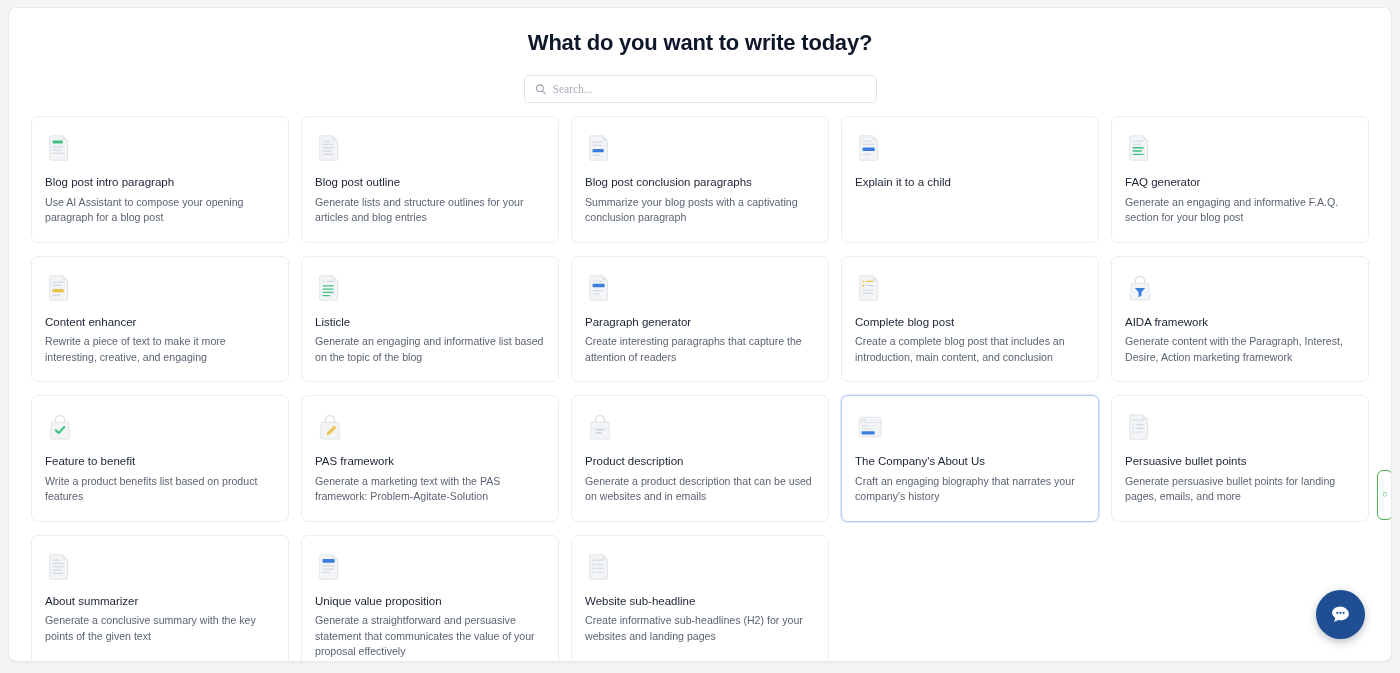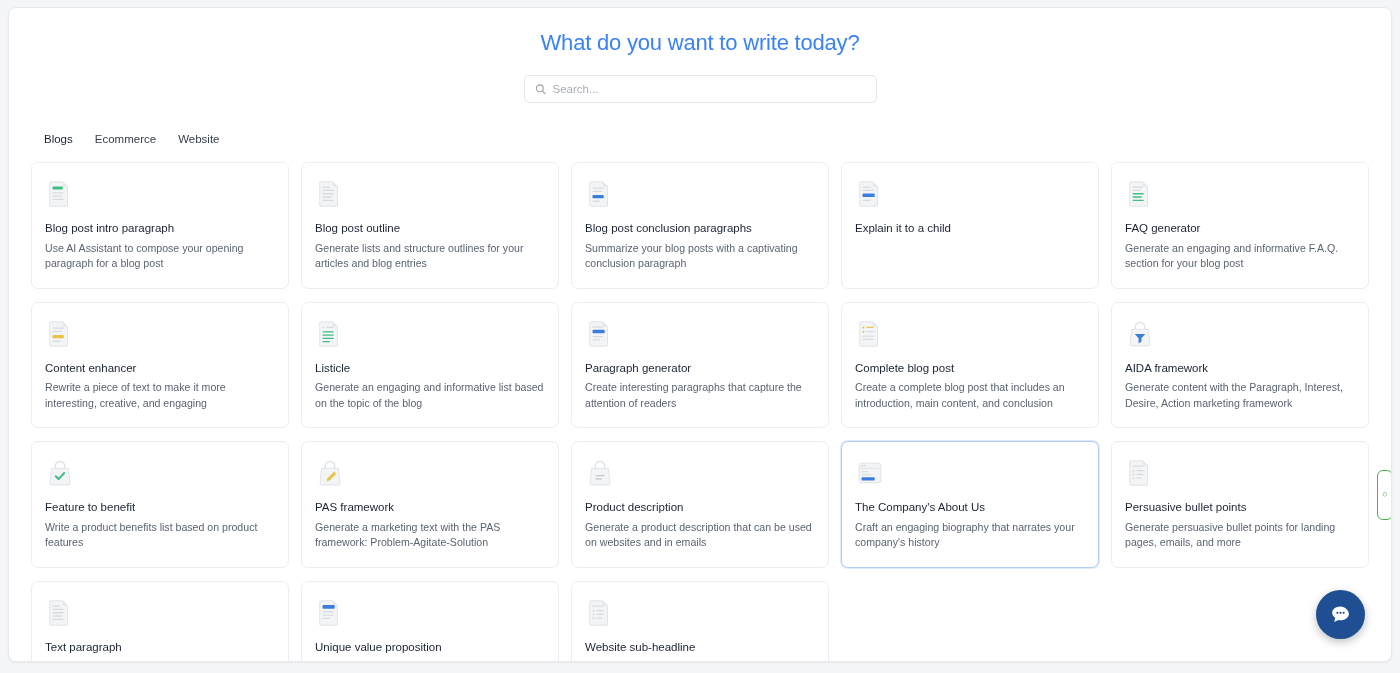--- a/index.html
+++ b/index.html
@@ -25,22 +25,22 @@
     left: 0; top: 0; right: 0; bottom: 0;
     padding: 0 12px;
   }
 
   
   .page-title {
     margin: 0;
     padding-top: 22px;
     text-align: center;
     font-size: 22px;
-    font-weight: normal;
-    color: #3b82f6;
+    font-weight: bold;
+    color: #0f172a;
     letter-spacing: -0.2px;
   }
   .search-wrap {
     display: flex;
     justify-content: center;
     margin-top: 19px;
   }
   .search-box {
     position: relative;
     width: 353px;
@@ -55,21 +55,21 @@
     position: absolute;
     left: 10px; top: 50%;
     transform: translateY(-50%);
     width: 11px; height: 11px;
     color: #9aa1ac;
   }
   .search-input {
     border: 0;
     outline: none;
     background: transparent;
-    font-family: Liberation Sans, sans-serif;
+    font-family: Liberation Serif, serif;
     font-size: 11.5px;
     color: #3c4452;
     padding: 0 8px 0 28px;
     width: 100%;
     height: 100%;
   }
   .search-input::placeholder { color: #a7adb8; }
 
   
   .tabs {
@@ -181,25 +181,20 @@
     <div class="search-wrap">
       <div class="search-box">
         <svg class="search-icon" viewBox="0 0 16 16" fill="none" stroke="currentColor" stroke-width="1.6">
           <circle cx="7" cy="7" r="5"></circle>
           <line x1="10.8" y1="10.8" x2="15" y2="15" stroke-linecap="round"></line>
         </svg>
         <input class="search-input" type="text" placeholder="Search..." style="">
       </div>
     </div>
 
-    <div class="tabs">
-      <button class="tab active">Blogs</button>
-      <button class="tab">Ecommerce</button>
-      <button class="tab">Website</button>
-    </div>
 
     <div class="grid" id="card-grid">
         <div class="card">
           <div class="card-icon"><svg viewBox="0 0 32 32">
               <path d="M6 3 h13 l5 5 v20 a1 1 0 0 1 -1 1 H6 a1 1 0 0 1 -1 -1 V4 a1 1 0 0 1 1 -1 z" fill="#f2f4f6" stroke="#dfe3e8" stroke-width="1"></path>
           <path d="M19 3 v5 h5 z" fill="#e3e7eb"></path>
               <rect x="8" y="8" width="11" height="3.2" rx="1" fill="#3fbf84"></rect>
              <rect x="8" y="14" width="12" height="1.4" rx="0.7" fill="#d7dbe1"></rect>
              <rect x="8" y="17.5" width="10" height="1.4" rx="0.7" fill="#d7dbe1"></rect>
              <rect x="8" y="21" width="12" height="1.4" rx="0.7" fill="#d7dbe1"></rect>
@@ -376,21 +371,21 @@
         <div class="card tall">
           <div class="card-icon"><svg viewBox="0 0 32 32">
               <path d="M6 3 h13 l5 5 v20 a1 1 0 0 1 -1 1 H6 a1 1 0 0 1 -1 -1 V4 a1 1 0 0 1 1 -1 z" fill="#f2f4f6" stroke="#dfe3e8" stroke-width="1"></path>
           <path d="M19 3 v5 h5 z" fill="#e3e7eb"></path>
               <rect x="8" y="8" width="8" height="1.4" rx="0.7" fill="#d7dbe1"></rect>
              <rect x="8" y="11.5" width="12" height="1.4" rx="0.7" fill="#d7dbe1"></rect>
              <rect x="8" y="15" width="12" height="1.4" rx="0.7" fill="#d7dbe1"></rect>
              <rect x="8" y="18.5" width="10" height="1.4" rx="0.7" fill="#d7dbe1"></rect>
              <rect x="8" y="22" width="12" height="1.4" rx="0.7" fill="#d7dbe1"></rect>
             </svg></div>
-          <div class="card-title">Text paragraph</div>
+          <div class="card-title">About summarizer</div>
           <div class="card-desc">Generate a conclusive summary with the key points of the given text</div>
         </div>
         <div class="card tall">
           <div class="card-icon"><svg viewBox="0 0 32 32">
               <path d="M6 3 h13 l5 5 v20 a1 1 0 0 1 -1 1 H6 a1 1 0 0 1 -1 -1 V4 a1 1 0 0 1 1 -1 z" fill="#f2f4f6" stroke="#dfe3e8" stroke-width="1"></path>
           <path d="M19 3 v5 h5 z" fill="#e3e7eb"></path>
               <rect x="8" y="7.5" width="13" height="4" rx="1" fill="#3b7ddd"></rect>
              <rect x="8" y="14" width="12" height="1.4" rx="0.7" fill="#d7dbe1"></rect>
              <rect x="8" y="17.5" width="12" height="1.4" rx="0.7" fill="#d7dbe1"></rect>
              <rect x="8" y="21" width="8" height="1.4" rx="0.7" fill="#d7dbe1"></rect>

